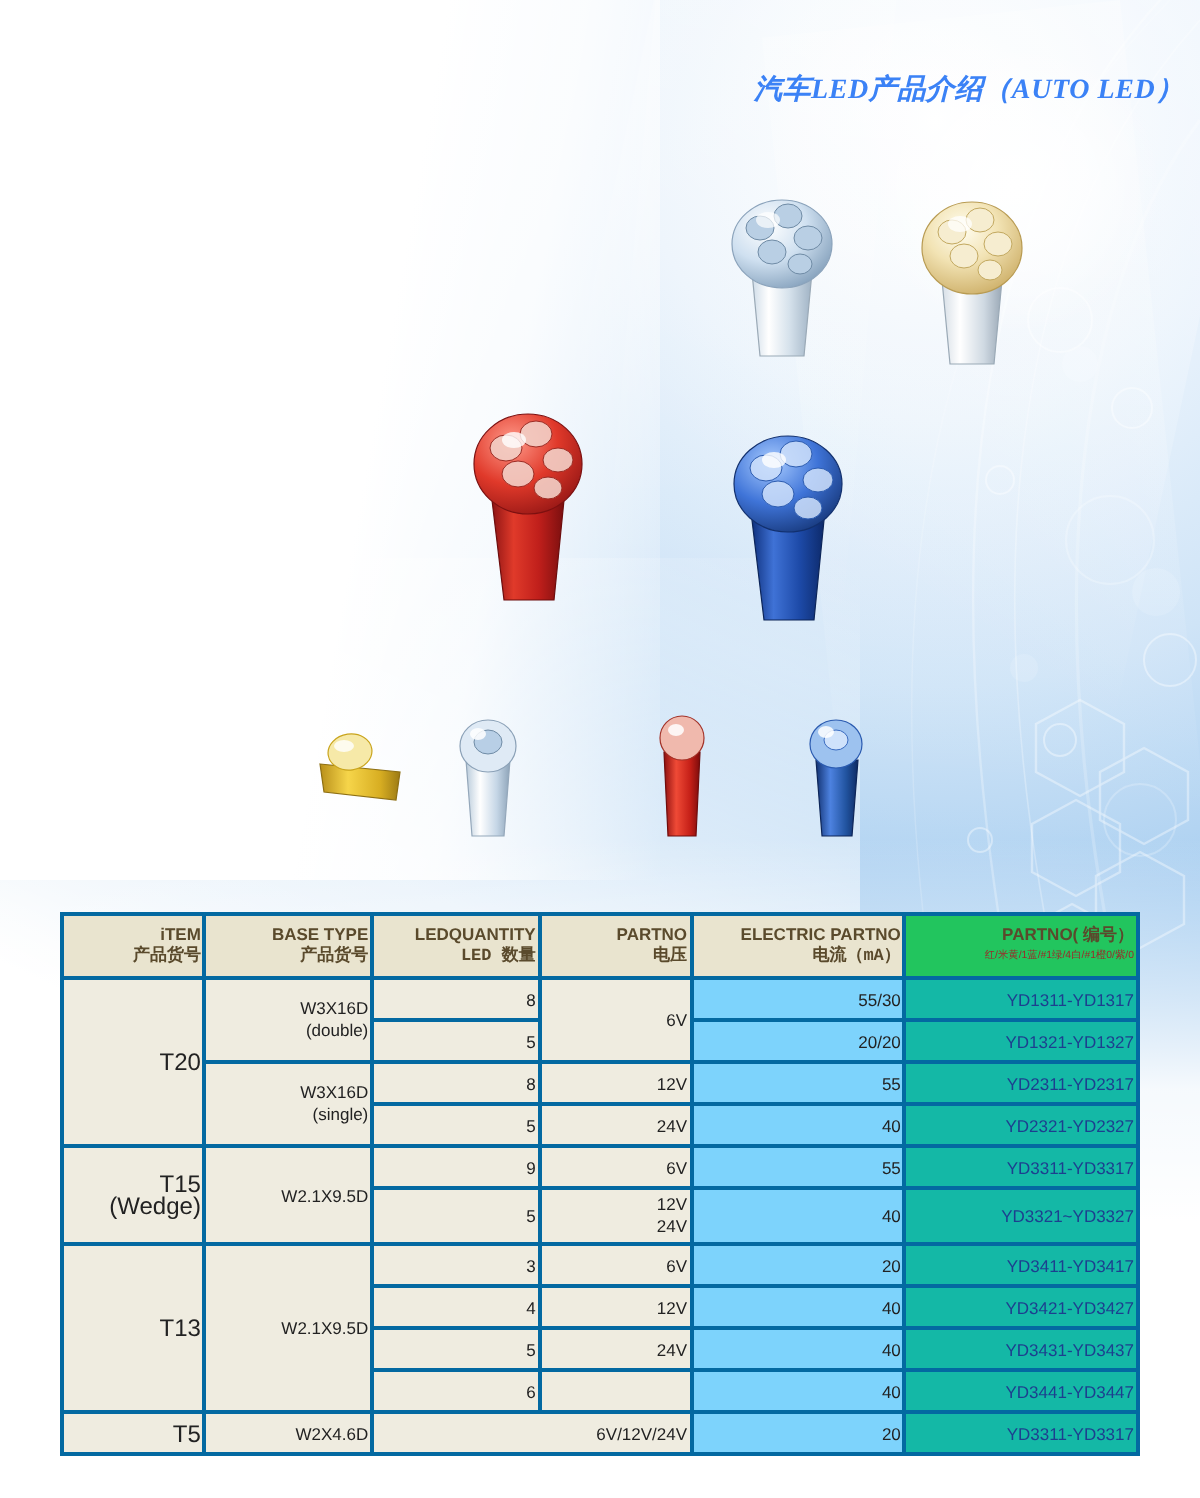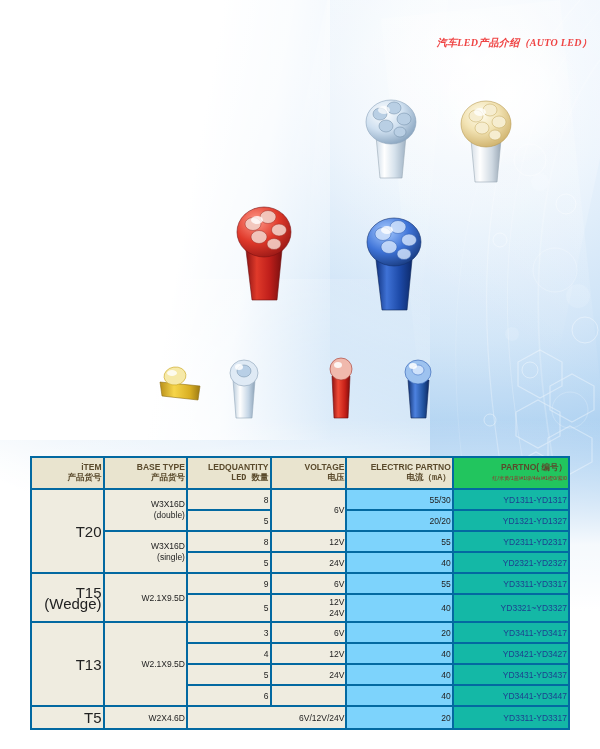--- a/index.html
+++ b/index.html
@@ -42,21 +42,21 @@
     background:radial-gradient(circle,#ffffff 0%,rgba(255,255,255,.6) 35%,rgba(255,255,255,0) 70%);
   }
   .hexes{position:absolute;right:0px;top:340px;width:180px;height:170px;opacity:.5;}
   .bubbles{position:absolute;right:0;top:120px;width:220px;height:340px;opacity:.55;}
   .arcs{position:absolute;right:0;top:0;width:260px;height:520px;opacity:.5;}
 
   
   .title{
     position:absolute;right:8px;top:36px;
     font-family:"Liberation Serif",serif;
-    font-size:10px;font-weight:bold;color:#ef4444;font-style:italic;
+    font-size:14px;font-weight:bold;color:#3b82f6;font-style:italic;
     letter-spacing:.3px;white-space:nowrap;
   }
 
   
   .lamp{position:absolute;}
 
   
   .table-wrap{position:absolute;left:30px;top:456px;width:540px;}
   table{border-collapse:collapse;width:540px;
     font-family:"Liberation Sans",sans-serif;}
@@ -64,21 +64,21 @@
   thead th{
     background:#e9e4cf;color:#5a4a2c;font-size:8.5px;font-weight:bold;
     line-height:11px;padding:4px 1px;
   }
   thead th .cn{display:block;font-family:Liberation Mono, monospace;font-size:8.5px;}
   thead th.partno{background:#22c55e;}
   thead th .sub{display:block;font-size:5.2px;color:#9a2b2b;font-weight:normal;letter-spacing:0;}
   tbody td{
     background:#efece0;color:#222;font-size:8.5px;padding:2px 1px;height:15px;
   }
-  tbody td.item{font-size:15px;}
+  tbody td.item{font-size:12px;}
   tbody td.part{background:#14b8a6;color:#1d3f8f;font-size:8.5px;}
   tbody td.cur{background:#7dd3fc;}
   tbody td.lq{background:#efece0;}
   .tworow{line-height:11px;}
 </style>
 </head>
 <body>
 
 <div id="bg">
   <div class="bg-base"></div>
@@ -326,21 +326,21 @@
         </th>
         <th style="width:84px">
           <span>BASE TYPE</span>
           <span class="cn">产品货号</span>
         </th>
         <th style="width:82px">
           <span>LEDQUANTITY</span>
           <span class="cn">LED 数量</span>
         </th>
         <th style="width:76px">
-          <span>VOLTAGE</span>
+          <span>PARTNO</span>
           <span class="cn">电压</span>
         </th>
         <th style="width:110px">
           <span>ELECTRIC PARTNO</span>
           <span class="cn">电流（mA）</span>
         </th>
         <th class="partno" style="width:118px">
           <span>PARTNO( 编号）</span>
           <span class="sub">红/米黄/1蓝/#1绿/4白/#1橙0/紫/0</span>
         </th>

